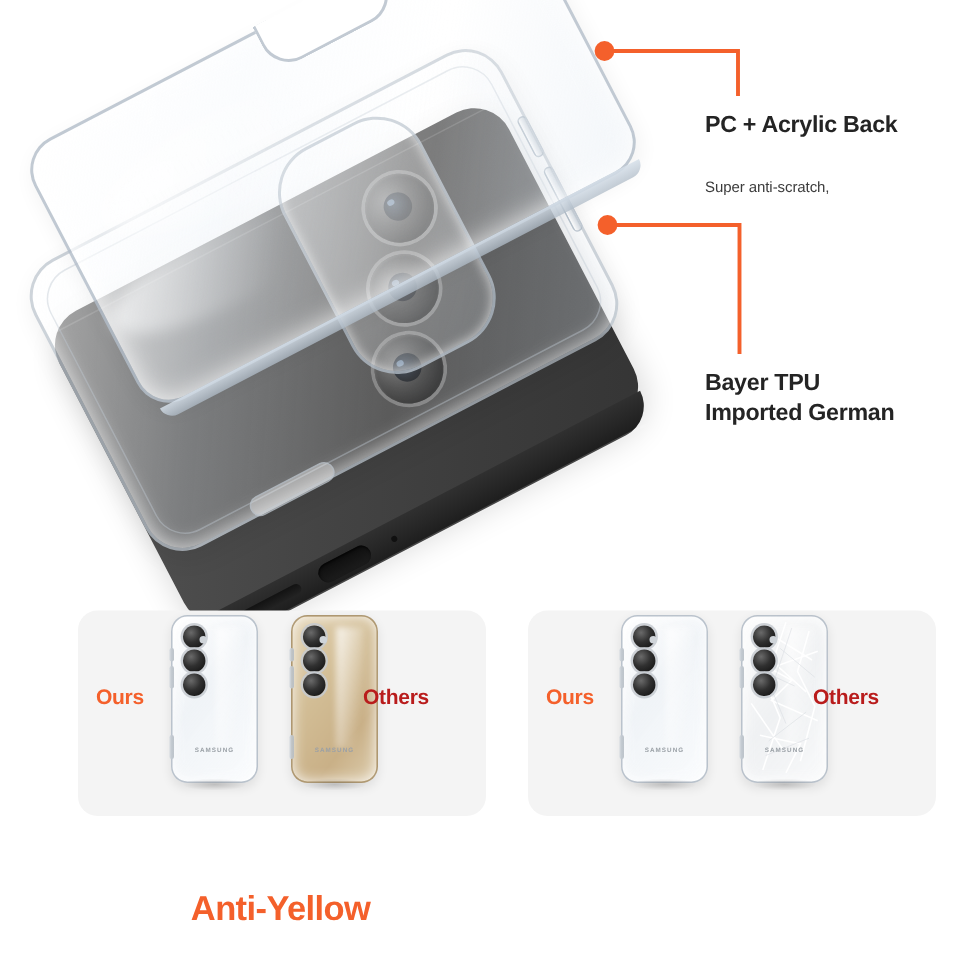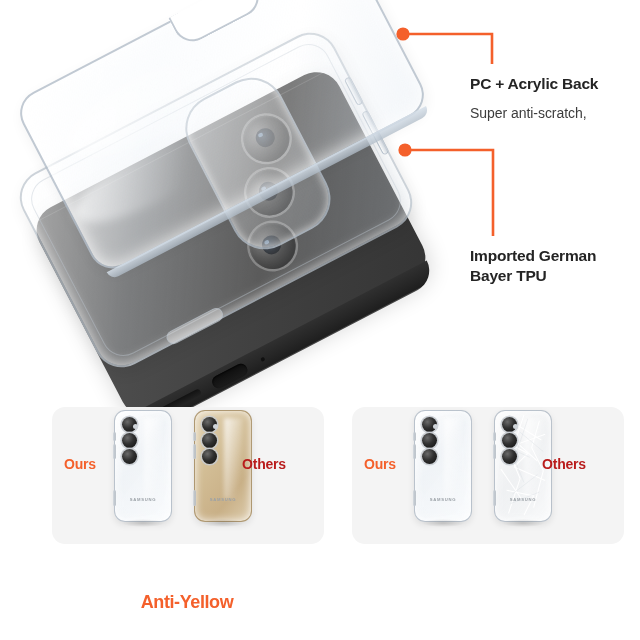--- a/index.html
+++ b/index.html
@@ -156,21 +156,21 @@
 
   
   .callout-svg { position:absolute; left:0; top:0; width:640px; height:396px; pointer-events:none; }
 
   .callout-text { position:absolute; width:168px; }
   .callout-title {
     font-size:15.5px; font-weight:bold; color:#242424;
     line-height:1.30; letter-spacing:-.2px;
   }
   .callout-desc {
-    margin-top:7px; font-size:14px; color:#3c3c3c;
+    margin-top:23px; font-size:10px; color:#3c3c3c;
     line-height:1.72; letter-spacing:-.05px;
   }
   #callout-1-text { left:470px; top:74px; }
   #callout-2-text { left:470px; top:246px; }
 
   
   #compare { position:absolute; left:0; top:396px; width:640px; height:244px;margin-left:12px; }
   .panel { position:absolute; top:0; width:290px; height:244px; }
   .panel.left  { left:30px; }
   .panel.right { left:330px; }
@@ -182,21 +182,21 @@
   .panel-stage { position:absolute; inset:0; }
 
   .cmp-label {
     position:absolute; font-size:14px; font-weight:bold; letter-spacing:-.2px;
   }
   .cmp-label.ours   { left:22px;  top:60px; color:#f4602b; }
   .cmp-label.others { left:200px; top:60px; color:#b91c1c; }
 
   .panel-title {
     position:absolute; left:0; top:196px; width:290px; text-align:center;
-    font-size:18px; font-weight:bold; color:#f4602b; letter-spacing:-.4px;
+    font-size:23px; font-weight:bold; color:#f4602b; letter-spacing:-.4px;
   }
 
   
   .mini {
     position:absolute; top:14px; width:58px; height:112px;
   }
   .mini.a { left:72px; }
   .mini.b { left:152px; }
   .mini-case {
     position:absolute; inset:0; border-radius:11px;
@@ -310,22 +310,22 @@
 
   <div class="callout-text" id="callout-1-text">
     <div class="callout-title">PC + Acrylic Back</div>
     <div class="callout-desc">
       <div>Super anti-scratch,</div>
     </div>
   </div>
 
   <div class="callout-text" id="callout-2-text">
     <div class="callout-title">
+      <div>Bayer TPU</div>
       <div>Imported German</div>
-      <div>Bayer TPU</div>
     </div>
     <div class="callout-desc">
     </div>
   </div>
 </section>
 
 <section id="compare">
 
   <div class="panel left">
     <div class="panel-card"></div>

